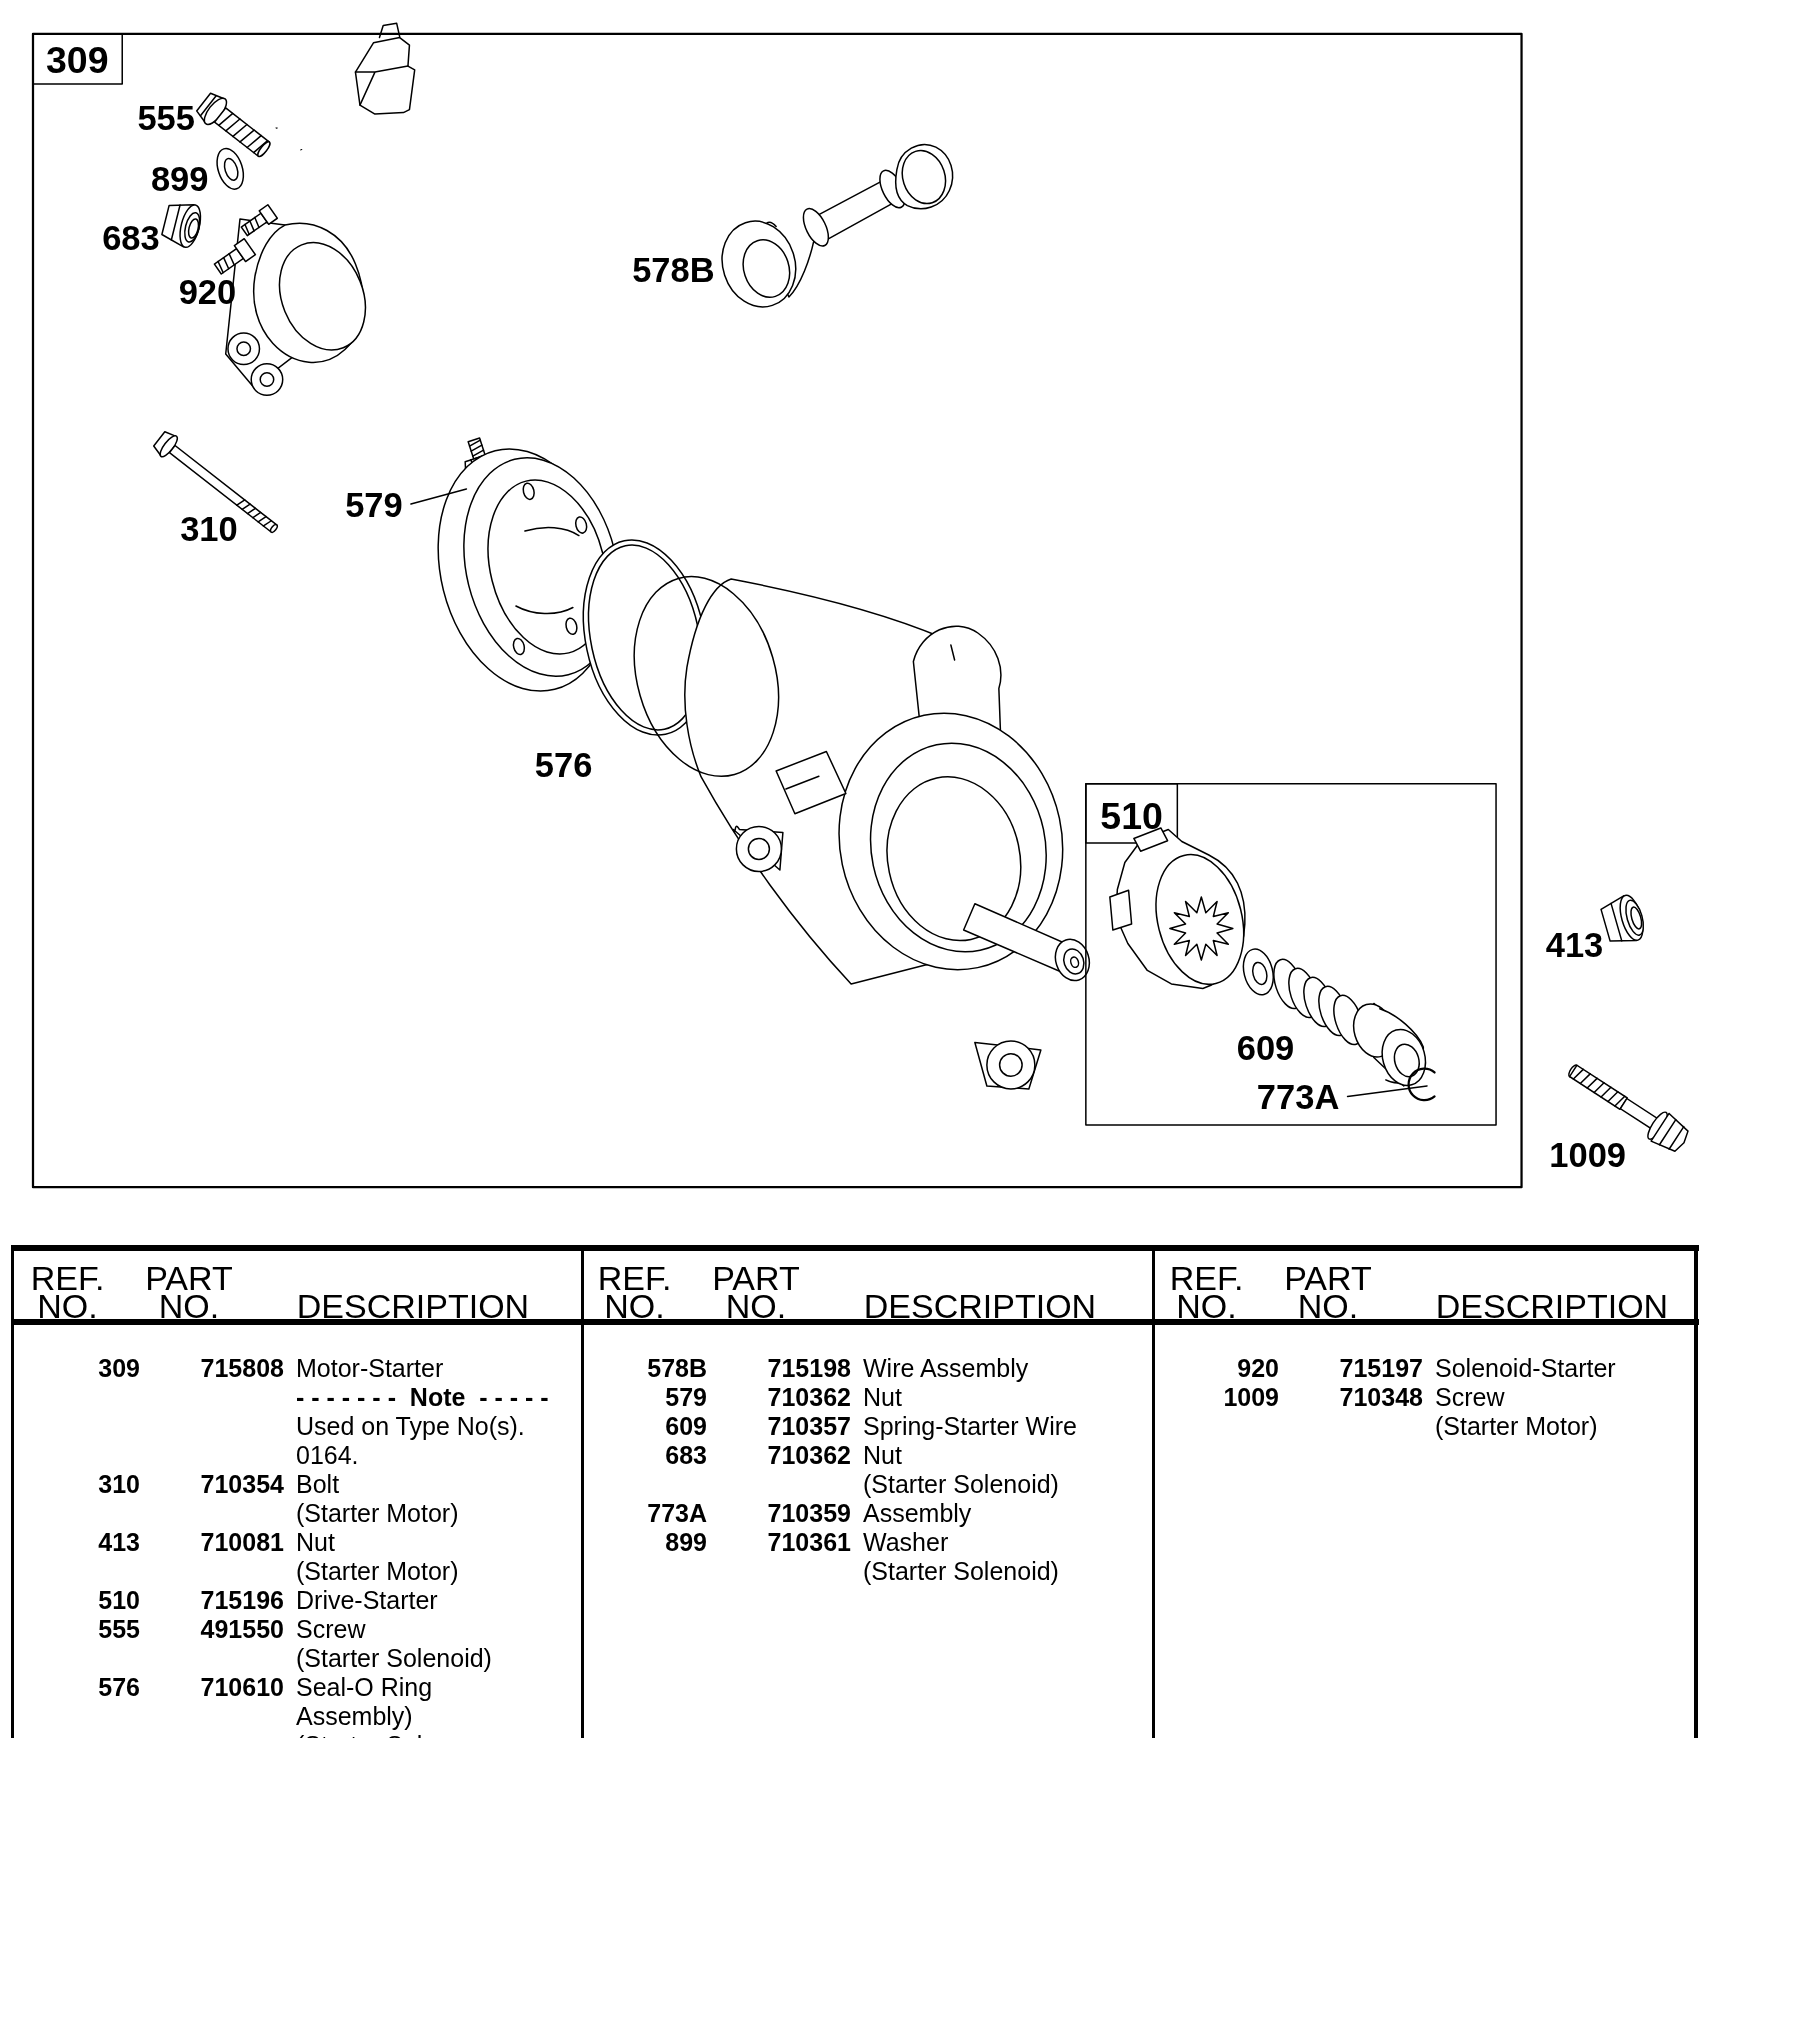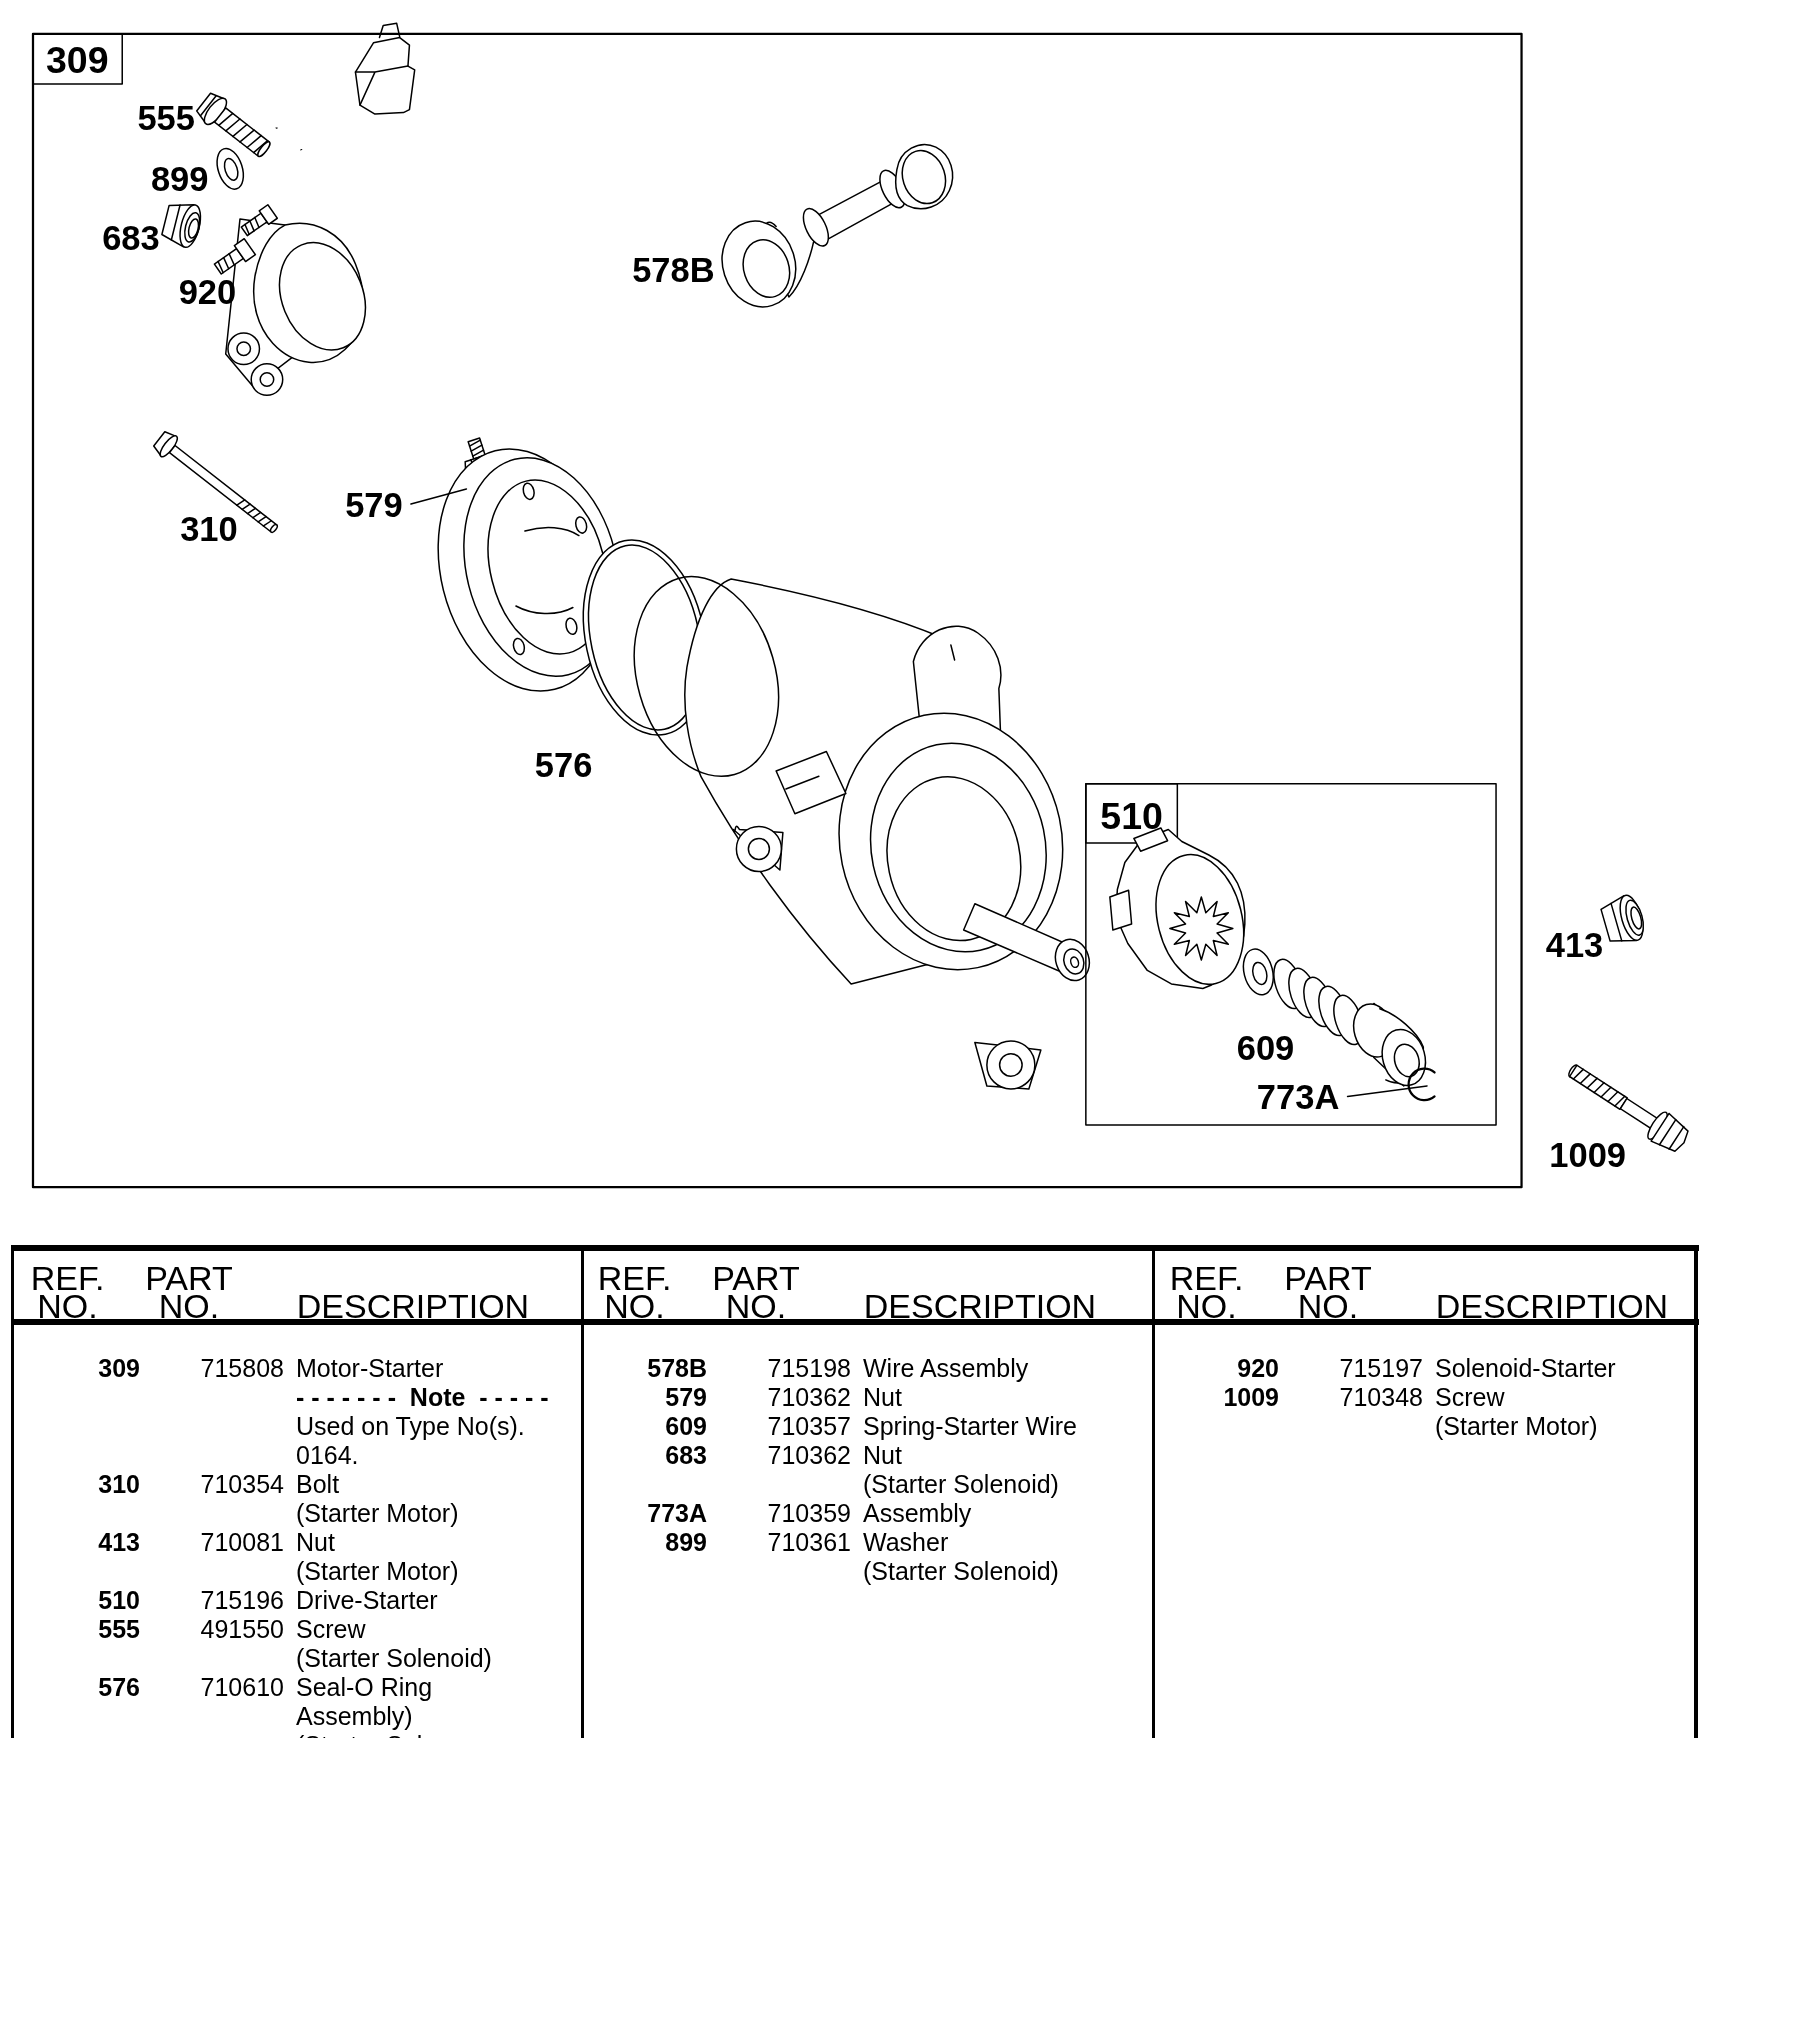--- a/index.html
+++ b/index.html
@@ -11,21 +11,21 @@
   .fillw{fill:#fff;}
   text.dlabel{font-family:"Liberation Sans",sans-serif;font-weight:bold;font-size:46px;fill:#000;}
   text.boxlabel{font-family:"Liberation Sans",sans-serif;font-weight:bold;font-size:50px;fill:#000;}
   
   .tborder{position:absolute;background:#000;}
   .panel{position:absolute;top:0;height:2025px;}
   .hdr span{position:absolute;font-size:34px;text-align:center;white-space:nowrap;}
   .rows{position:absolute;}
   .row{position:relative;height:29px;font-size:25px;line-height:29px;white-space:pre;}
   .row .ref{position:absolute;left:0;width:98px;text-align:right;font-weight:bold;}
-  .row .part{position:absolute;left:105px;width:137px;text-align:right;font-weight:normal;}
+  .row .part{position:absolute;left:105px;width:137px;text-align:right;font-weight:bold;}
   .row .desc{position:absolute;left:254px;}
   .row .desc b{font-weight:bold;}
 </style>
 </head>
 <body>
 
 <div class="page">
 
   <svg width="1811" height="1200" viewBox="0 0 2415 1600">
 

